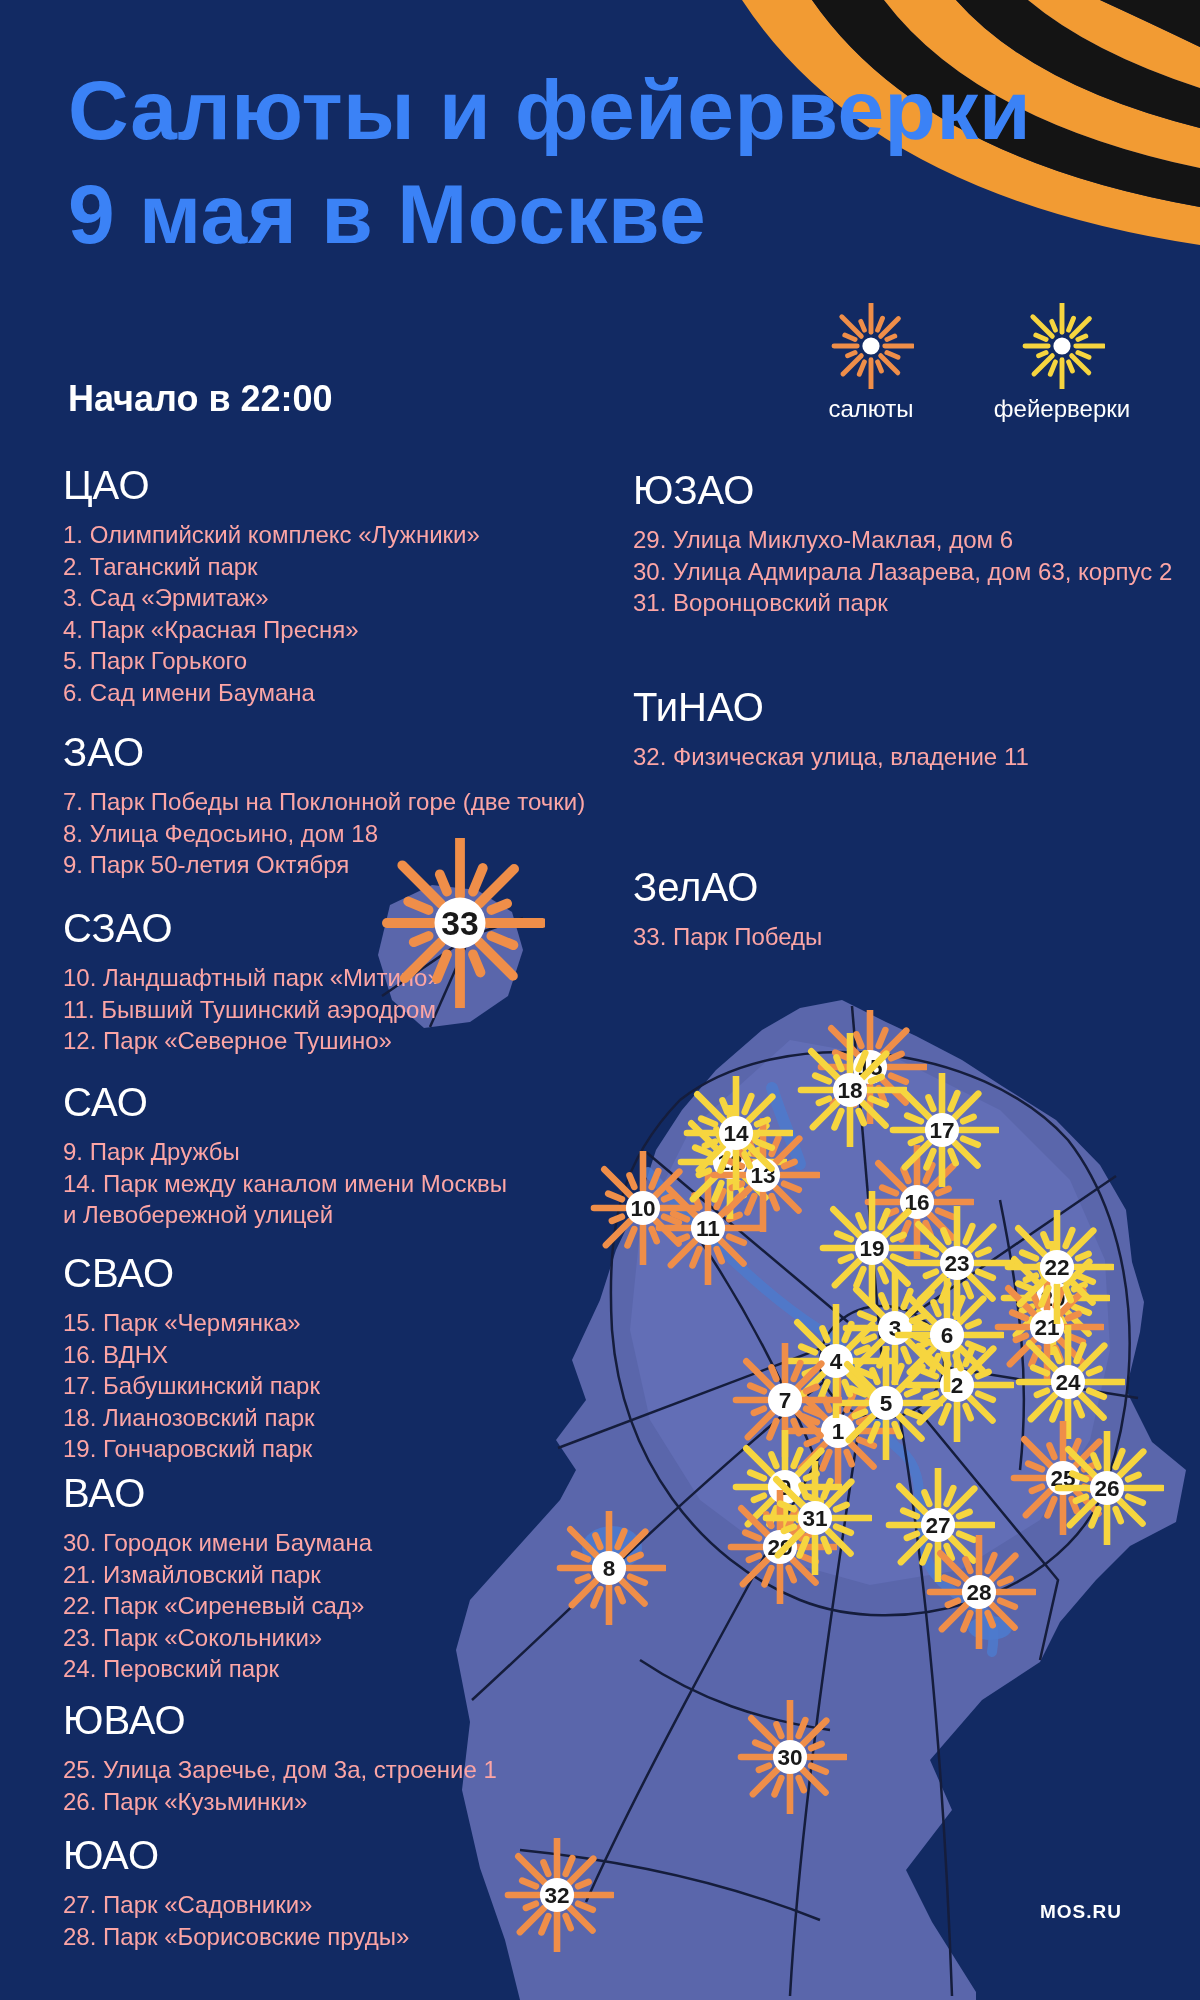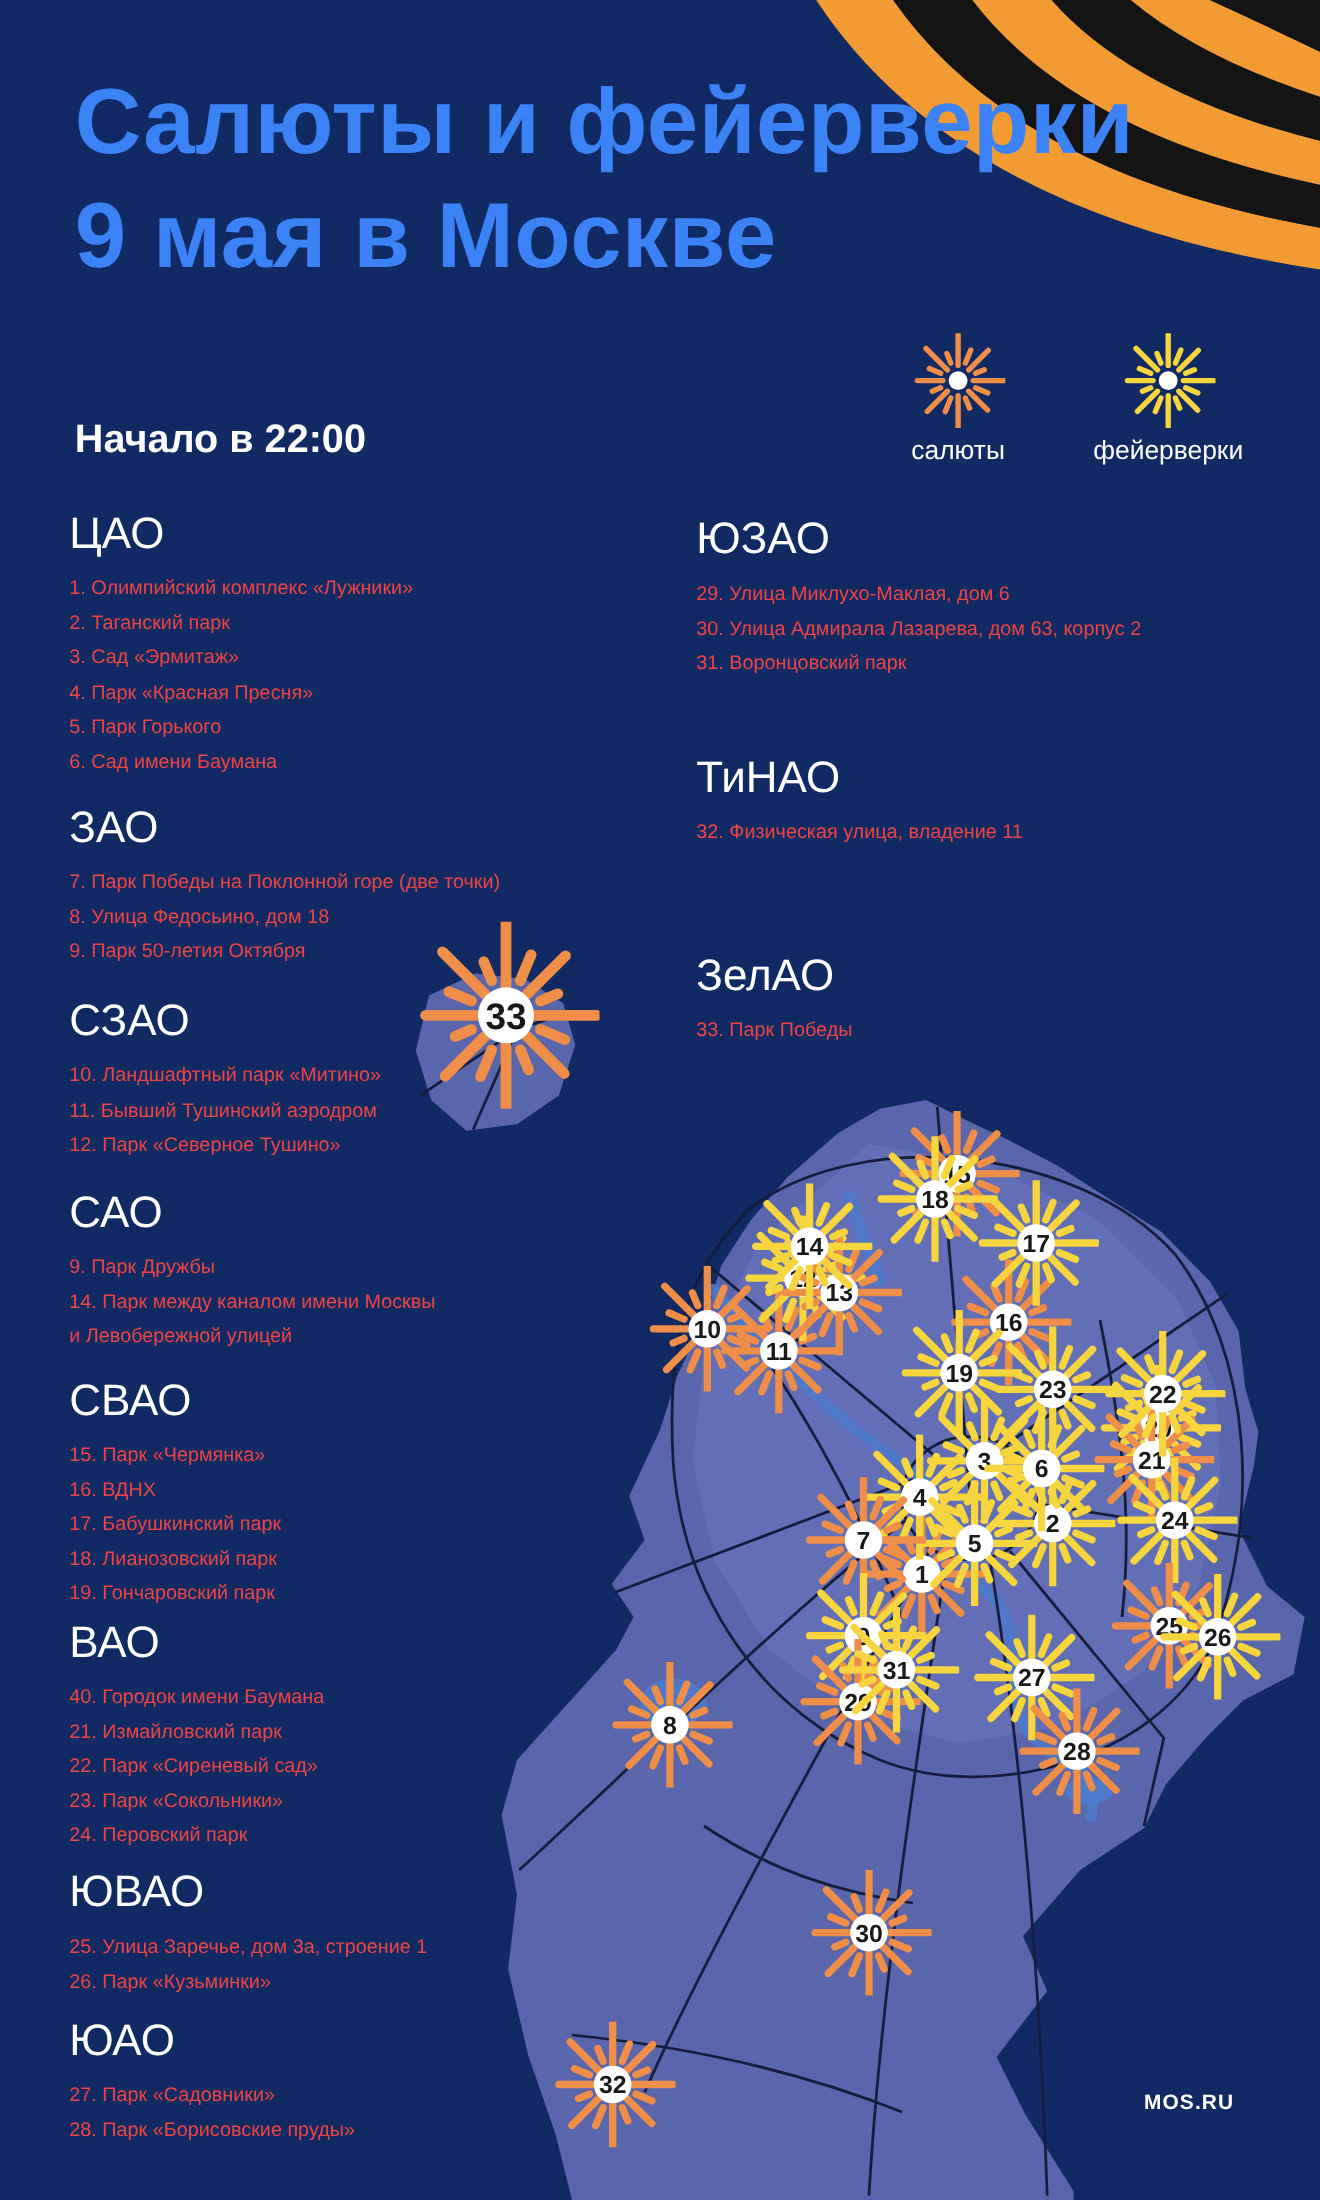--- a/index.html
+++ b/index.html
@@ -12,21 +12,21 @@
 
   .legend-item{position:absolute;width:180px;text-align:center;}
   .legend-item .lbl{color:#ffffff;font-size:24px;margin-top:2px;}
   #legend-salutes{left:781px;top:303px;}
   #legend-fireworks{left:972px;top:303px;}
 
   .col{position:absolute;color:#ffffff;}
   .district{position:absolute;}
   .district h2{margin:0 0 9px 0;font-size:40px;line-height:50px;font-weight:400;color:#ffffff;}
   .district ul{list-style:none;margin:0;padding:0;}
-  .district li{font-size:18px;line-height:31.5px;color:#ef4444;white-space:pre-line;}
+  .district li{font-size:24px;line-height:31.5px;color:#fca5a5;white-space:pre-line;}
 
   #map-layer{position:absolute;left:0;top:0;width:1200px;height:2000px;}
   .marker{position:absolute;}
   .marker svg{display:block;}
 
   #ribbon{position:absolute;right:0;top:0;}
   #footer-logo{position:absolute;left:1040px;top:1901px;color:#ffffff;
                font-size:19px;font-weight:700;letter-spacing:1px;}
 </style>
 </head>
@@ -178,21 +178,21 @@
           <li>15. Парк «Чермянка»</li>
           <li>16. ВДНХ</li>
           <li>17. Бабушкинский парк</li>
           <li>18. Лианозовский парк</li>
           <li>19. Гончаровский парк</li>
         </ul>
       </div>
       <div class="district" style="left: 63px; top: 1468px; width: 540px;">
         <h2>ВАО</h2>
         <ul>
-          <li>40. Городок имени Баумана</li>
+          <li>30. Городок имени Баумана</li>
           <li>21. Измайловский парк</li>
           <li>22. Парк «Сиреневый сад»</li>
           <li>23. Парк «Сокольники»</li>
           <li>24. Перовский парк</li>
         </ul>
       </div>
       <div class="district" style="left: 63px; top: 1695px; width: 540px;">
         <h2>ЮВАО</h2>
         <ul>
           <li>25. Улица Заречье, дом 3а, строение 1</li>

